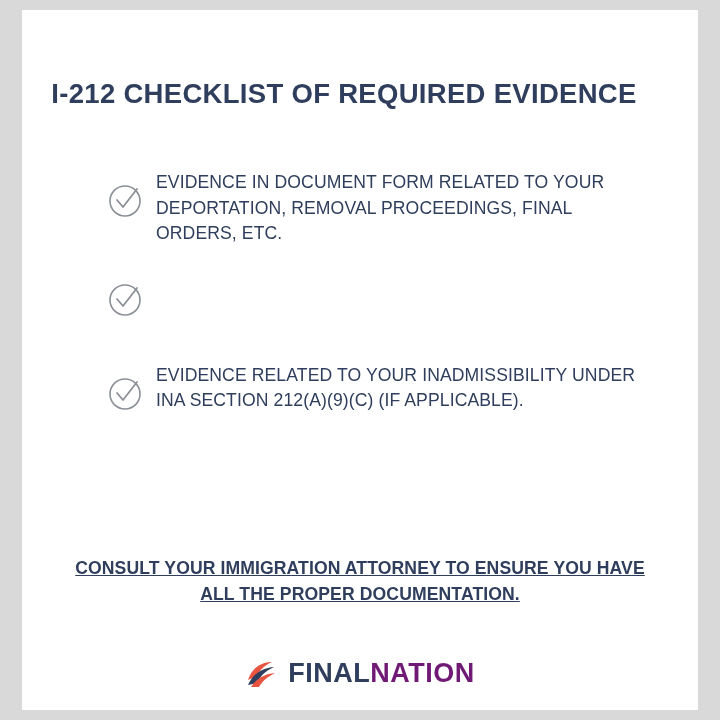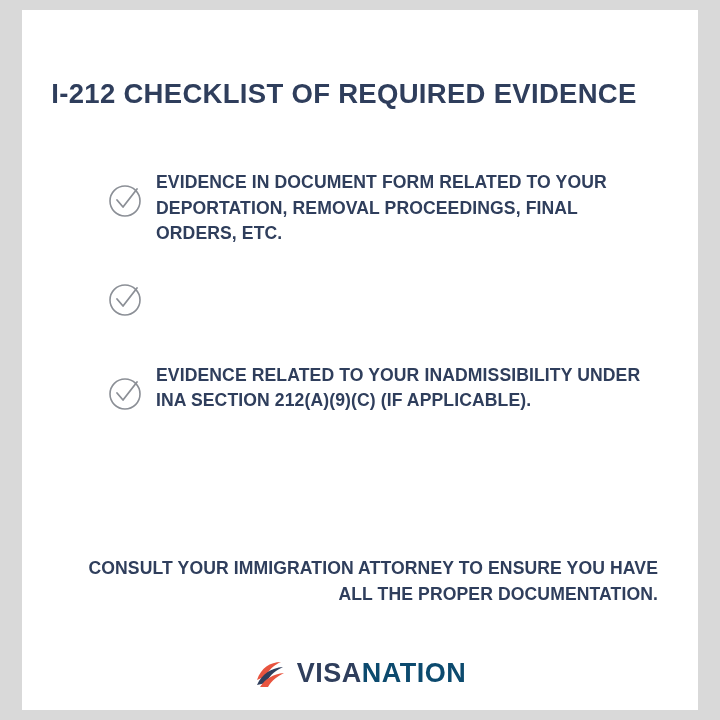--- a/index.html
+++ b/index.html
@@ -49,38 +49,39 @@
   }
   .check-icon {
     position: absolute;
     left: 16px;
     top: 14px;
     width: 34px;
     height: 34px;
   }
   .item-text {
     font-size: 17.6px;
-    font-weight: bold;
+    font-weight: normal;
     line-height: 1.45;
     color: #2f3e5c;
     letter-spacing: 0.1px;
     text-transform: uppercase;
   }
   .footer-note {
     position: absolute;
     left: 40px;
     top: 545px;
     width: 596px;
-    text-align: right;
+    text-align: center;
     font-size: 17.6px;
     font-weight: bold;
     line-height: 1.5;
     color: #2f3e5c;
     letter-spacing: 0.1px;
     text-transform: uppercase;
+    text-decoration: underline;
   }
   .logo {
     position: absolute;
     left: 0;
     top: 648px;
     width: 676px;
     display: flex;
     align-items: center;
     justify-content: center;
     gap: 9px;
@@ -89,21 +90,21 @@
     width: 34px;
     height: 30px;
     flex: none;
   }
   .logo-text {
     font-size: 27px;
     font-weight: bold;
     letter-spacing: 0.5px;
   }
   .logo-visa { color: #2f3e5c; }
-  .logo-nation { color: #0c4a6e; }
+  .logo-nation { color: #701a75; }
 </style>
 </head>
 <body>
 
 <div class="card">
 
   <div class="title">I-212 CHECKLIST OF REQUIRED EVIDENCE</div>
 
   <div class="checklist">
 
@@ -142,17 +143,17 @@
 
   <div class="logo">
     <span class="logo-mark">
       <svg viewBox="0 0 34 30" width="34" height="30">
         <path d="M3 21 C7 9 16 3 27 3 C22 5 16 9 12 17 Z" fill="#e8543f"></path>
         <path d="M3 26 C8 15 17 9 29 8 C23 11 16 15 12 24 Z" fill="#2f3e5c"></path>
         <path d="M6 28 C11 20 19 15 30 14 C24 17 18 21 14 28 Z" fill="#e8543f"></path>
       </svg>
     </span>
     <span class="logo-text">
-      <span class="logo-visa">VISA</span><span class="logo-nation">NATION</span>
+      <span class="logo-visa">FINAL</span><span class="logo-nation">NATION</span>
     </span>
   </div>
 
 </div>
 
 </body></html>

